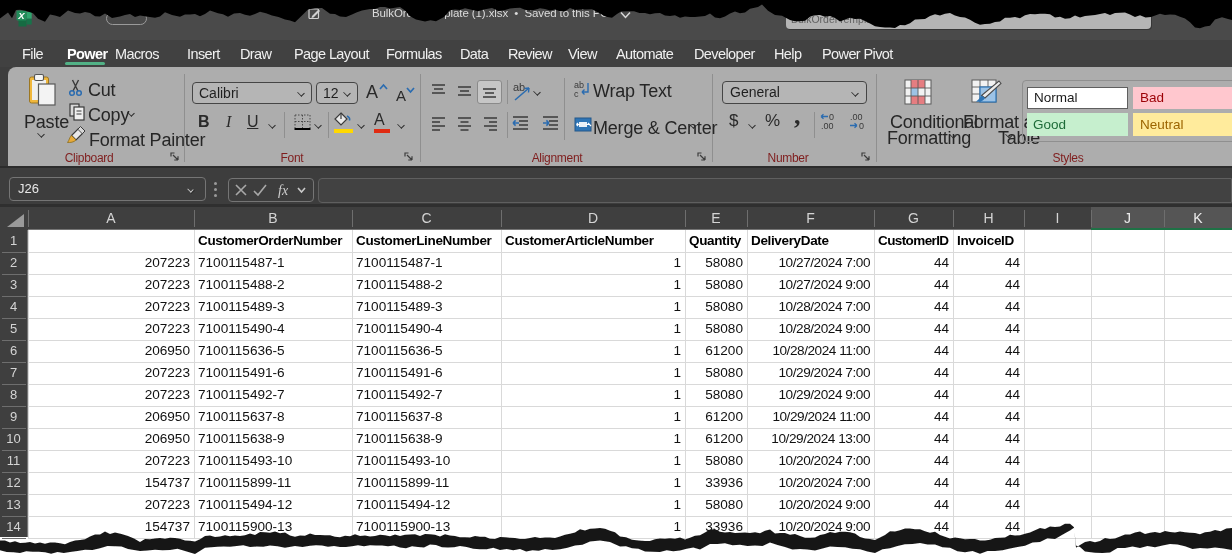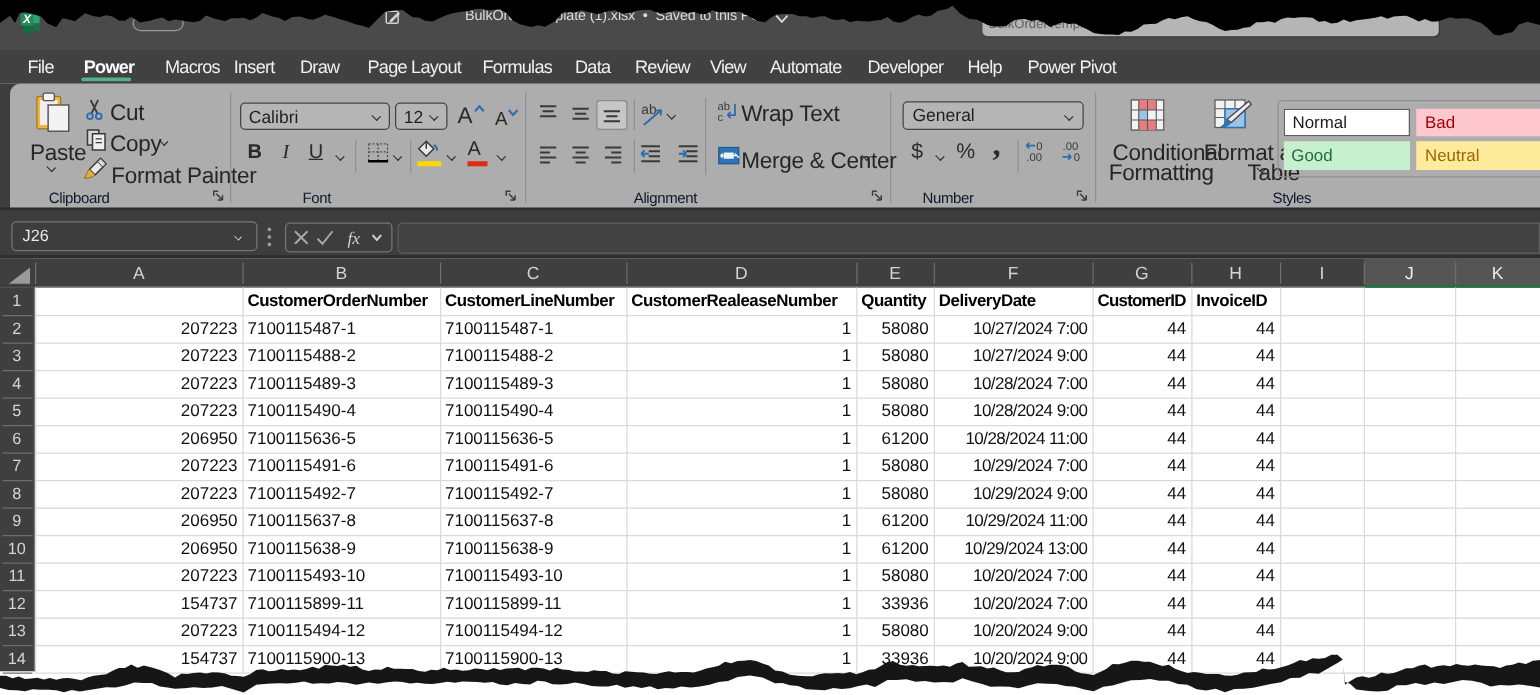--- a/index.html
+++ b/index.html
@@ -5,21 +5,21 @@
 #stage{position:absolute;left:0;top:0;width:1232px;height:556px;overflow:hidden}
 
 #titlebar{position:absolute;left:0;top:0;width:100%;height:40px;background:#4a4a4a}
 #menubar{position:absolute;left:0;top:40px;width:100%;height:27px;background:#414141}
 #chromeL{position:absolute;left:0;top:67px;width:100%;height:140px;background:#3d3d3d}
 #ribbon{position:absolute;left:8px;top:67px;width:1224px;height:100px;background:#adadad;border-radius:8px 0 0 0}
 .mi{position:absolute;top:44px;height:20px;line-height:20px;font-size:14.5px;letter-spacing:-0.6px;color:#f0f0f0;white-space:nowrap}
 .mi.sel{color:#fff;font-weight:bold}
 
 .gsep{position:absolute;top:74px;height:88px;width:1px;background:#8f8f8f}
-.glabel{position:absolute;top:151px;height:14px;font-size:12px;letter-spacing:-0.3px;color:#0f172a;text-align:left}
+.glabel{position:absolute;top:151px;height:14px;font-size:12px;letter-spacing:-0.3px;color:#7f1d1d;text-align:center}
 .launch{position:absolute;top:152px;width:11px;height:11px}
 .rtext{position:absolute;font-size:18px;letter-spacing:-0.2px;color:#262626;white-space:nowrap}
 .combo{position:absolute;border:1px solid #454545;border-radius:4px;background:#b5b5b5;font-size:14px;color:#1f1f1f}
 .caret{position:absolute;width:7px;height:7px}
 .caret:before{content:"";position:absolute;left:0;top:1px;width:5px;height:5px;border-right:1.6px solid #2a2a2a;border-bottom:1.6px solid #2a2a2a;transform:rotate(45deg) scale(1,.8)}
 
 #fbar{position:absolute;left:0;top:167px;width:100%;height:40px;background:#3d3d3d}
 #namebox{position:absolute;left:9px;top:177px;width:197px;height:24px;border:1px solid #757575;border-radius:4px;color:#e8e8e8;font-size:13px;line-height:22px;padding-left:8px}
 #fxbox{position:absolute;left:228px;top:178px;width:86px;height:24px;border:1px solid #757575;border-radius:4px}
 #ffield{position:absolute;left:318px;top:178px;width:914px;height:25px;border:1px solid #5f5f5f;border-radius:4px 0 0 4px;background:#424242}
@@ -62,21 +62,21 @@
     </svg>
   <svg width="14" height="14" style="left:308px;top:8px">
     <rect x="1" y="1" width="9.5" height="9.5" rx="1" fill="none" stroke="#d0d0d0" stroke-width="1.2"></rect>
     <path d="M4,8 L10.5,1.5 L12,3 L5.5,9.5 L3.5,10 Z" fill="#d0d0d0"></path>
   </svg>
 
   <div style="position:absolute;left:106px;top:12px;width:41px;height:13px;border:1.5px solid #9a9a9a;border-radius:8px"></div>
   <div id="menubar"></div>
   <div class="mi" style="left:22px">File</div>
 <div class="mi sel" style="left:67px">Power</div>
-<div class="mi" style="left:132px">Macros</div>
+<div class="mi" style="left:115px">Macros</div>
 <div class="mi" style="left:187px">Insert</div>
 <div class="mi" style="left:240px">Draw</div>
 <div class="mi" style="left:294px">Page Layout</div>
 <div class="mi" style="left:386px">Formulas</div>
 <div class="mi" style="left:460px">Data</div>
 <div class="mi" style="left:508px">Review</div>
 <div class="mi" style="left:568px">View</div>
 <div class="mi" style="left:616px">Automate</div>
 <div class="mi" style="left:694px">Developer</div>
 <div class="mi" style="left:774px">Help</div>
@@ -362,21 +362,21 @@
 <div class="hgl" style="top:384px"></div>
 <div class="hgl" style="top:406px"></div>
 <div class="hgl" style="top:428px"></div>
 <div class="hgl" style="top:450px"></div>
 <div class="hgl" style="top:472px"></div>
 <div class="hgl" style="top:494px"></div>
 <div class="hgl" style="top:516px"></div>
 <div class="hgl" style="top:538px"></div>
 <div class="c hb" style="left:198px;top:230px;width:150px;">CustomerOrderNumber</div>
 <div class="c hb" style="left:356px;top:230px;width:141px;">CustomerLineNumber</div>
-<div class="c hb" style="left:505px;top:230px;width:176px;">CustomerRealeaseNumber</div>
+<div class="c hb" style="left:505px;top:230px;width:176px;">CustomerArticleNumber</div>
 <div class="c hb" style="left:689px;top:230px;width:54px;">Quantity</div>
 <div class="c hb" style="left:751px;top:230px;width:119px;">DeliveryDate</div>
 <div class="c hb" style="left:878px;top:230px;width:71px;letter-spacing:-0.6px;">CustomerID</div>
 <div class="c hb" style="left:957px;top:230px;width:63px;">InvoiceID</div>
 <div class="c ar" style="left:32px;top:252px;width:158px">207223</div>
 <div class="c al" style="left:198px;top:252px;width:150px">7100115487-1</div>
 <div class="c al" style="left:356px;top:252px;width:141px">7100115487-1</div>
 <div class="c ar" style="left:505px;top:252px;width:176px">1</div>
 <div class="c ar" style="left:689px;top:252px;width:54px">58080</div>
 <div class="c ar dt" style="left:751px;top:252px;width:119px">10/27/2024 7:00</div>

